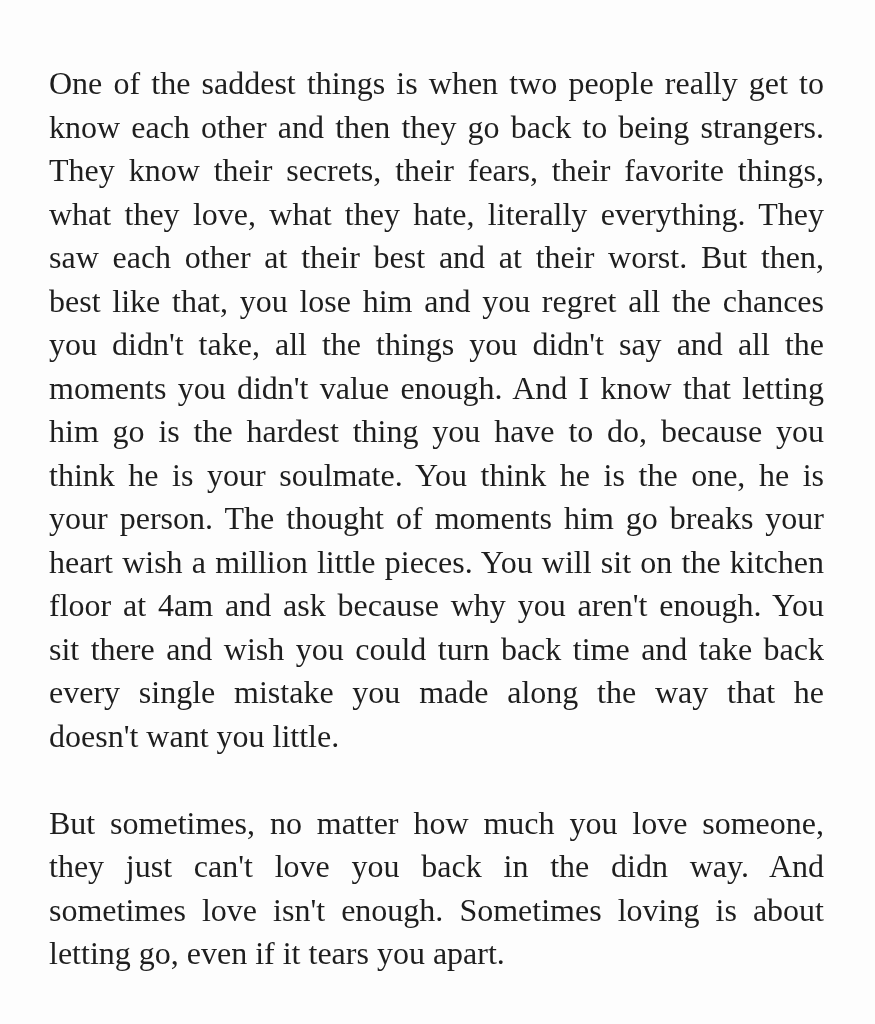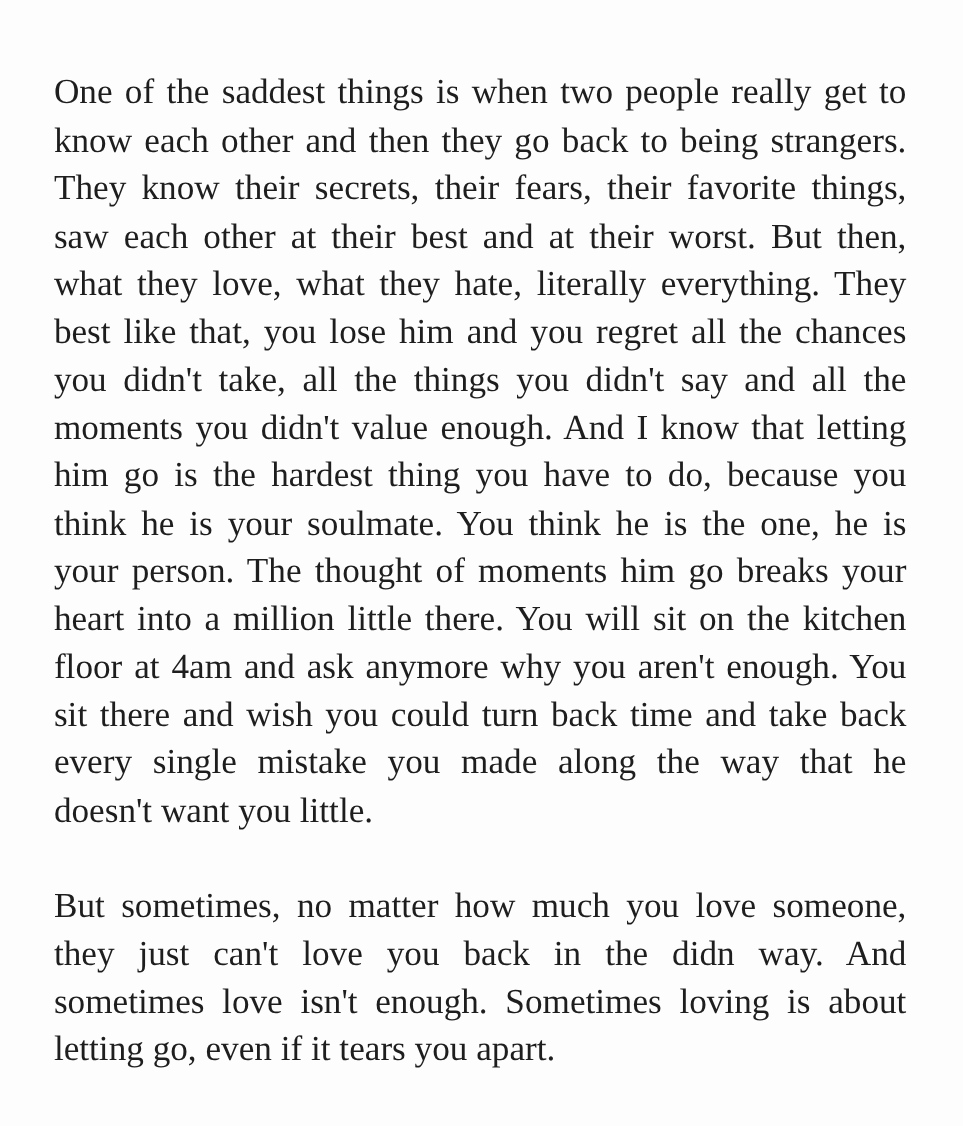--- a/index.html
+++ b/index.html
@@ -48,30 +48,30 @@
 </style>
 </head>
 <body style="background: rgb(253, 253, 253);">
 
 <div class="page" style="background: rgb(253, 253, 253);">
   <article class="text-block" style="color: rgb(30, 30, 30);">
       <div class="para">
         <div class="line">One of the saddest things is when two people really get to</div>
         <div class="line">know each other and then they go back to being strangers.</div>
         <div class="line">They know their secrets, their fears, their favorite things,</div>
+        <div class="line">what they love, what they hate, literally everything. They</div>
         <div class="line">saw each other at their best and at their worst. But then,</div>
-        <div class="line">what they love, what they hate, literally everything. They</div>
         <div class="line">best like that, you lose him and you regret all the chances</div>
         <div class="line">you didn't take, all the things you didn't say and all the</div>
         <div class="line">moments you didn't value enough. And I know that letting</div>
         <div class="line">him go is the hardest thing you have to do, because you</div>
         <div class="line">think he is your soulmate. You think he is the one, he is</div>
         <div class="line">your person. The thought of moments him go breaks your</div>
-        <div class="line">heart into a million little there. You will sit on the kitchen</div>
-        <div class="line">floor at 4am and ask anymore why you aren't enough. You</div>
+        <div class="line">heart wish a million little pieces. You will sit on the kitchen</div>
+        <div class="line">floor at 4am and ask because why you aren't enough. You</div>
         <div class="line">sit there and wish you could turn back time and take back</div>
         <div class="line">every single mistake you made along the way that he</div>
         <div class="line last">doesn't want you little.</div>
       </div>
       <div class="para">
         <div class="line">But sometimes, no matter how much you love someone,</div>
         <div class="line">they just can't love you back in the didn way. And</div>
         <div class="line">sometimes love isn't enough. Sometimes loving is about</div>
         <div class="line last">letting go, even if it tears you apart.</div>
       </div>

